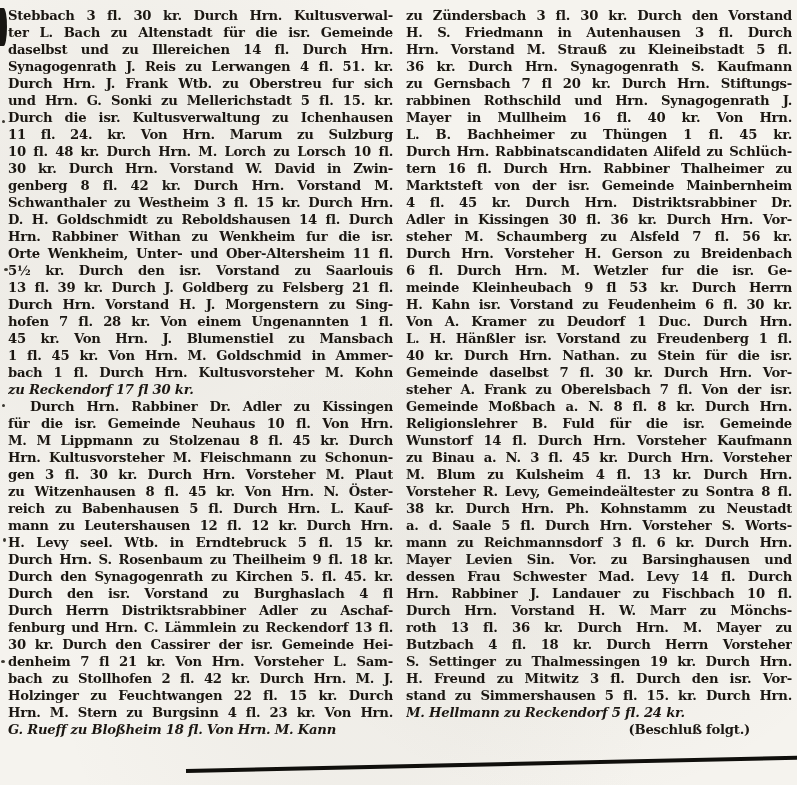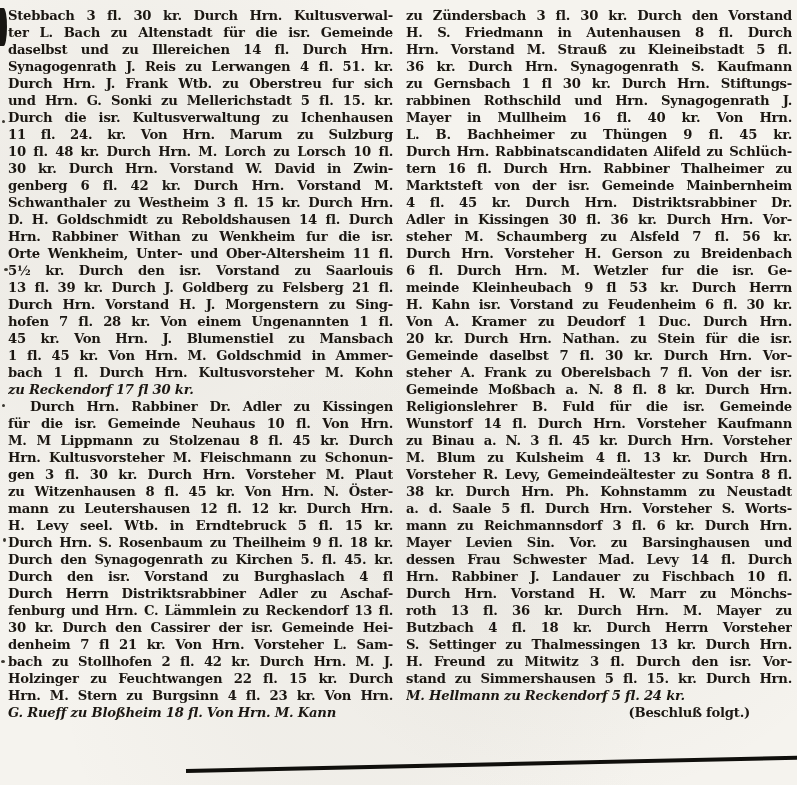--- a/index.html
+++ b/index.html
@@ -83,93 +83,95 @@
       <div class="line">Stebbach 3 fl. 30 kr. Durch Hrn. Kultusverwal-</div>
       <div class="line">ter L. Bach zu Altenstadt für die isr. Gemeinde</div>
       <div class="line">daselbst und zu Illereichen 14 fl. Durch Hrn.</div>
       <div class="line">Synagogenrath J. Reis zu Lerwangen 4 fl. 51. kr.</div>
       <div class="line">Durch Hrn. J. Frank Wtb. zu Oberstreu fur sich</div>
       <div class="line">und Hrn. G. Sonki zu Mellerichstadt 5 fl. 15. kr.</div>
       <div class="line">Durch die isr. Kultusverwaltung zu Ichenhausen</div>
       <div class="line">11 fl. 24. kr. Von Hrn. Marum zu Sulzburg</div>
       <div class="line">10 fl. 48 kr. Durch Hrn. M. Lorch zu Lorsch 10 fl.</div>
       <div class="line">30 kr. Durch Hrn. Vorstand W. David in Zwin-</div>
-      <div class="line">genberg 6 fl. 42 kr. Durch Hrn. Vorstand M.</div>
+      <div class="line">genberg 8 fl. 42 kr. Durch Hrn. Vorstand M.</div>
       <div class="line">Schwanthaler zu Westheim 3 fl. 15 kr. Durch Hrn.</div>
       <div class="line">D. H. Goldschmidt zu Reboldshausen 14 fl. Durch</div>
       <div class="line">Hrn. Rabbiner Withan zu Wenkheim fur die isr.</div>
       <div class="line">Orte Wenkheim, Unter- und Ober-Altersheim 11 fl.</div>
       <div class="line">5½ kr. Durch den isr. Vorstand zu Saarlouis</div>
       <div class="line">13 fl. 39 kr. Durch J. Goldberg zu Felsberg 21 fl.</div>
       <div class="line">Durch Hrn. Vorstand H. J. Morgenstern zu Sing-</div>
       <div class="line">hofen 7 fl. 28 kr. Von einem Ungenannten 1 fl.</div>
       <div class="line">45 kr. Von Hrn. J. Blumenstiel zu Mansbach</div>
       <div class="line">1 fl. 45 kr. Von Hrn. M. Goldschmid in Ammer-</div>
       <div class="line">bach 1 fl. Durch Hrn. Kultusvorsteher M. Kohn</div>
       <div class="line para-end">zu Reckendorf 17 fl 30 kr.</div>
       <div class="line indent">Durch Hrn. Rabbiner Dr. Adler zu Kissingen</div>
       <div class="line">für die isr. Gemeinde Neuhaus 10 fl. Von Hrn.</div>
       <div class="line">M. M Lippmann zu Stolzenau 8 fl. 45 kr. Durch</div>
       <div class="line">Hrn. Kultusvorsteher M. Fleischmann zu Schonun-</div>
       <div class="line">gen 3 fl. 30 kr. Durch Hrn. Vorsteher M. Plaut</div>
       <div class="line">zu Witzenhausen 8 fl. 45 kr. Von Hrn. N. Öster-</div>
+      <div class="line">reich zu Babenhausen 5 fl. Durch Hrn. L. Kauf-</div>
       <div class="line">mann zu Leutershausen 12 fl. 12 kr. Durch Hrn.</div>
       <div class="line">H. Levy seel. Wtb. in Erndtebruck 5 fl. 15 kr.</div>
       <div class="line">Durch Hrn. S. Rosenbaum zu Theilheim 9 fl. 18 kr.</div>
       <div class="line">Durch den Synagogenrath zu Kirchen 5. fl. 45. kr.</div>
       <div class="line">Durch den isr. Vorstand zu Burghaslach 4 fl</div>
       <div class="line">Durch Herrn Distriktsrabbiner Adler zu Aschaf-</div>
       <div class="line">fenburg und Hrn. C. Lämmlein zu Reckendorf 13 fl.</div>
       <div class="line">30 kr. Durch den Cassirer der isr. Gemeinde Hei-</div>
       <div class="line">denheim 7 fl 21 kr. Von Hrn. Vorsteher L. Sam-</div>
       <div class="line">bach zu Stollhofen 2 fl. 42 kr. Durch Hrn. M. J.</div>
       <div class="line">Holzinger zu Feuchtwangen 22 fl. 15 kr. Durch</div>
       <div class="line">Hrn. M. Stern zu Burgsinn 4 fl. 23 kr. Von Hrn.</div>
       <div class="line para-end">G. Rueff zu Bloßheim 18 fl. Von Hrn. M. Kann</div>
     </div>
 
     <div class="col right">
       <div class="line">zu Zündersbach 3 fl. 30 kr. Durch den Vorstand</div>
-      <div class="line">H. S. Friedmann in Autenhausen 8 fl. Durch</div>
+      <div class="line">H. S. Friedmann in Autenhausen 3 fl. Durch</div>
       <div class="line">Hrn. Vorstand M. Strauß zu Kleineibstadt 5 fl.</div>
       <div class="line">36 kr. Durch Hrn. Synagogenrath S. Kaufmann</div>
-      <div class="line">zu Gernsbach 1 fl 30 kr. Durch Hrn. Stiftungs-</div>
+      <div class="line">zu Gernsbach 7 fl 20 kr. Durch Hrn. Stiftungs-</div>
       <div class="line">rabbinen Rothschild und Hrn. Synagogenrath J.</div>
       <div class="line">Mayer in Mullheim 16 fl. 40 kr. Von Hrn.</div>
-      <div class="line">L. B. Bachheimer zu Thüngen 9 fl. 45 kr.</div>
+      <div class="line">L. B. Bachheimer zu Thüngen 1 fl. 45 kr.</div>
       <div class="line">Durch Hrn. Rabbinatscandidaten Alifeld zu Schlüch-</div>
       <div class="line">tern 16 fl. Durch Hrn. Rabbiner Thalheimer zu</div>
       <div class="line">Marktsteft von der isr. Gemeinde Mainbernheim</div>
       <div class="line">4 fl. 45 kr. Durch Hrn. Distriktsrabbiner Dr.</div>
       <div class="line">Adler in Kissingen 30 fl. 36 kr. Durch Hrn. Vor-</div>
       <div class="line">steher M. Schaumberg zu Alsfeld 7 fl. 56 kr.</div>
       <div class="line">Durch Hrn. Vorsteher H. Gerson zu Breidenbach</div>
       <div class="line">6 fl. Durch Hrn. M. Wetzler fur die isr. Ge-</div>
       <div class="line">meinde Kleinheubach 9 fl 53 kr. Durch Herrn</div>
       <div class="line">H. Kahn isr. Vorstand zu Feudenheim 6 fl. 30 kr.</div>
       <div class="line">Von A. Kramer zu Deudorf 1 Duc. Durch Hrn.</div>
-      <div class="line">20 kr. Durch Hrn. Nathan. zu Stein für die isr.</div>
+      <div class="line">L. H. Hänßler isr. Vorstand zu Freudenberg 1 fl.</div>
+      <div class="line">40 kr. Durch Hrn. Nathan. zu Stein für die isr.</div>
       <div class="line">Gemeinde daselbst 7 fl. 30 kr. Durch Hrn. Vor-</div>
       <div class="line">steher A. Frank zu Oberelsbach 7 fl. Von der isr.</div>
       <div class="line">Gemeinde Moßbach a. N. 8 fl. 8 kr. Durch Hrn.</div>
       <div class="line">Religionslehrer B. Fuld für die isr. Gemeinde</div>
       <div class="line">Wunstorf 14 fl. Durch Hrn. Vorsteher Kaufmann</div>
       <div class="line">zu Binau a. N. 3 fl. 45 kr. Durch Hrn. Vorsteher</div>
       <div class="line">M. Blum zu Kulsheim 4 fl. 13 kr. Durch Hrn.</div>
       <div class="line">Vorsteher R. Levy, Gemeindeältester zu Sontra 8 fl.</div>
       <div class="line">38 kr. Durch Hrn. Ph. Kohnstamm zu Neustadt</div>
       <div class="line">a. d. Saale 5 fl. Durch Hrn. Vorsteher S. Worts-</div>
       <div class="line">mann zu Reichmannsdorf 3 fl. 6 kr. Durch Hrn.</div>
       <div class="line">Mayer Levien Sin. Vor. zu Barsinghausen und</div>
       <div class="line">dessen Frau Schwester Mad. Levy 14 fl. Durch</div>
       <div class="line">Hrn. Rabbiner J. Landauer zu Fischbach 10 fl.</div>
       <div class="line">Durch Hrn. Vorstand H. W. Marr zu Mönchs-</div>
       <div class="line">roth 13 fl. 36 kr. Durch Hrn. M. Mayer zu</div>
       <div class="line">Butzbach 4 fl. 18 kr. Durch Herrn Vorsteher</div>
-      <div class="line">S. Settinger zu Thalmessingen 13 kr. Durch Hrn.</div>
+      <div class="line">S. Settinger zu Thalmessingen 19 kr. Durch Hrn.</div>
       <div class="line">H. Freund zu Mitwitz 3 fl. Durch den isr. Vor-</div>
       <div class="line">stand zu Simmershausen 5 fl. 15. kr. Durch Hrn.</div>
       <div class="line para-end">M. Hellmann zu Reckendorf 5 fl. 24 kr.</div>
       <div class="line closing">(Beschluß folgt.)</div>
     </div>
 
   </div>
 
   <div class="bottom-rule"></div>
 </div>

